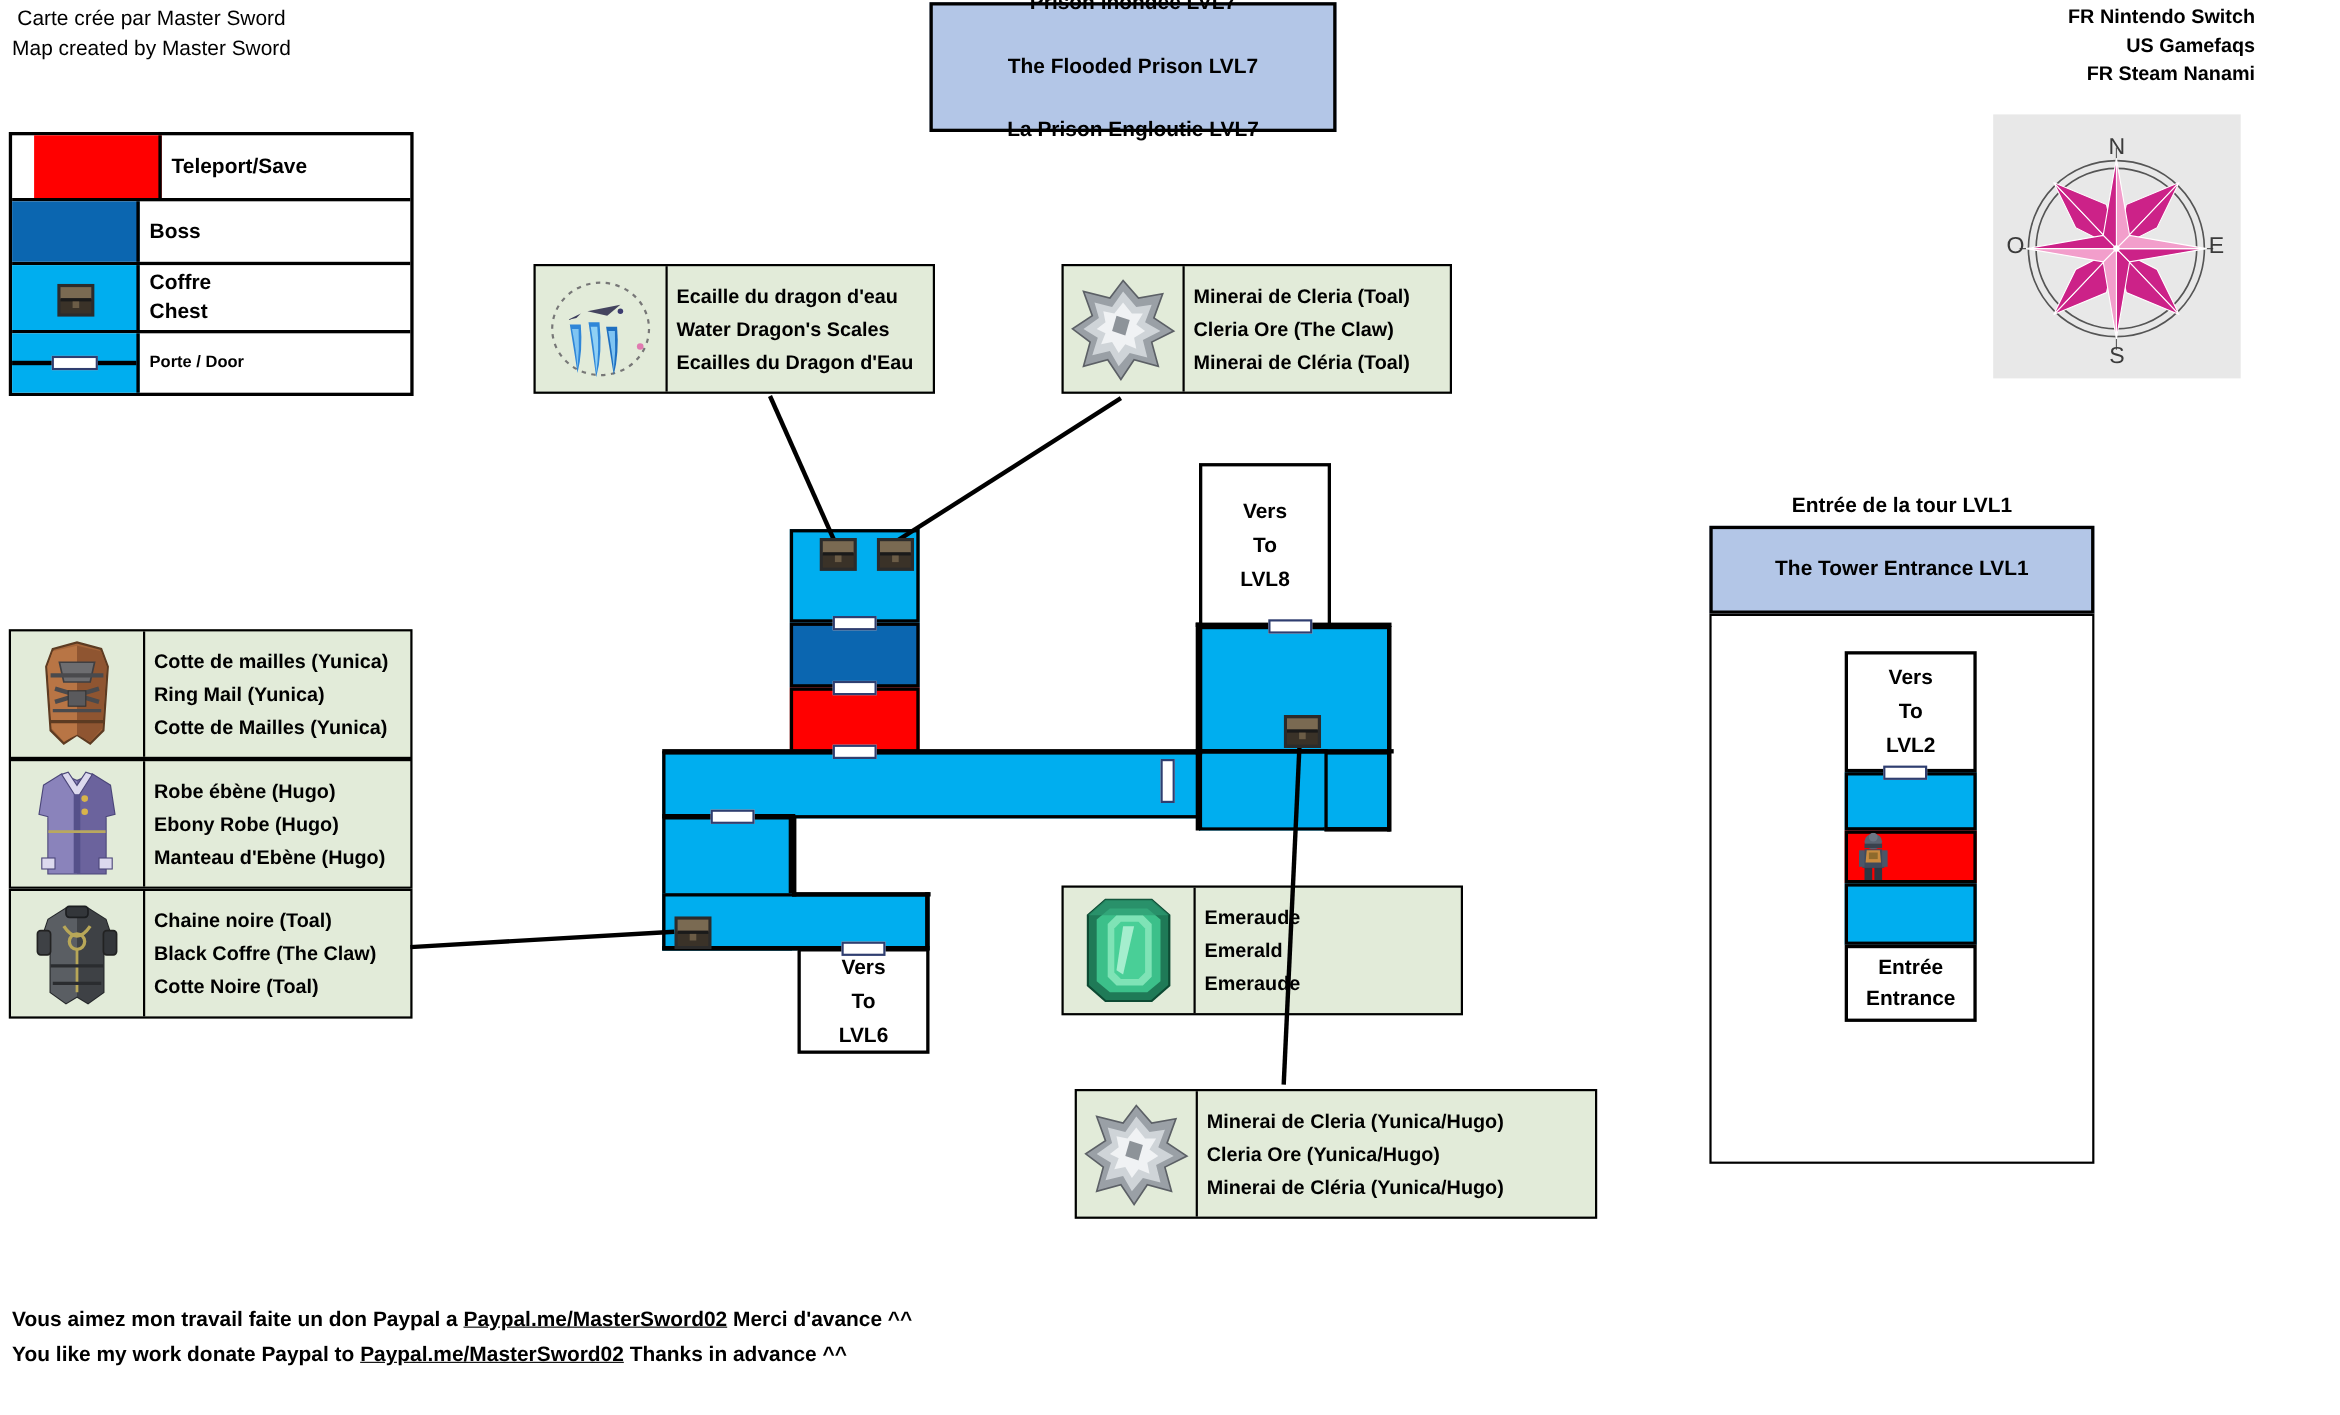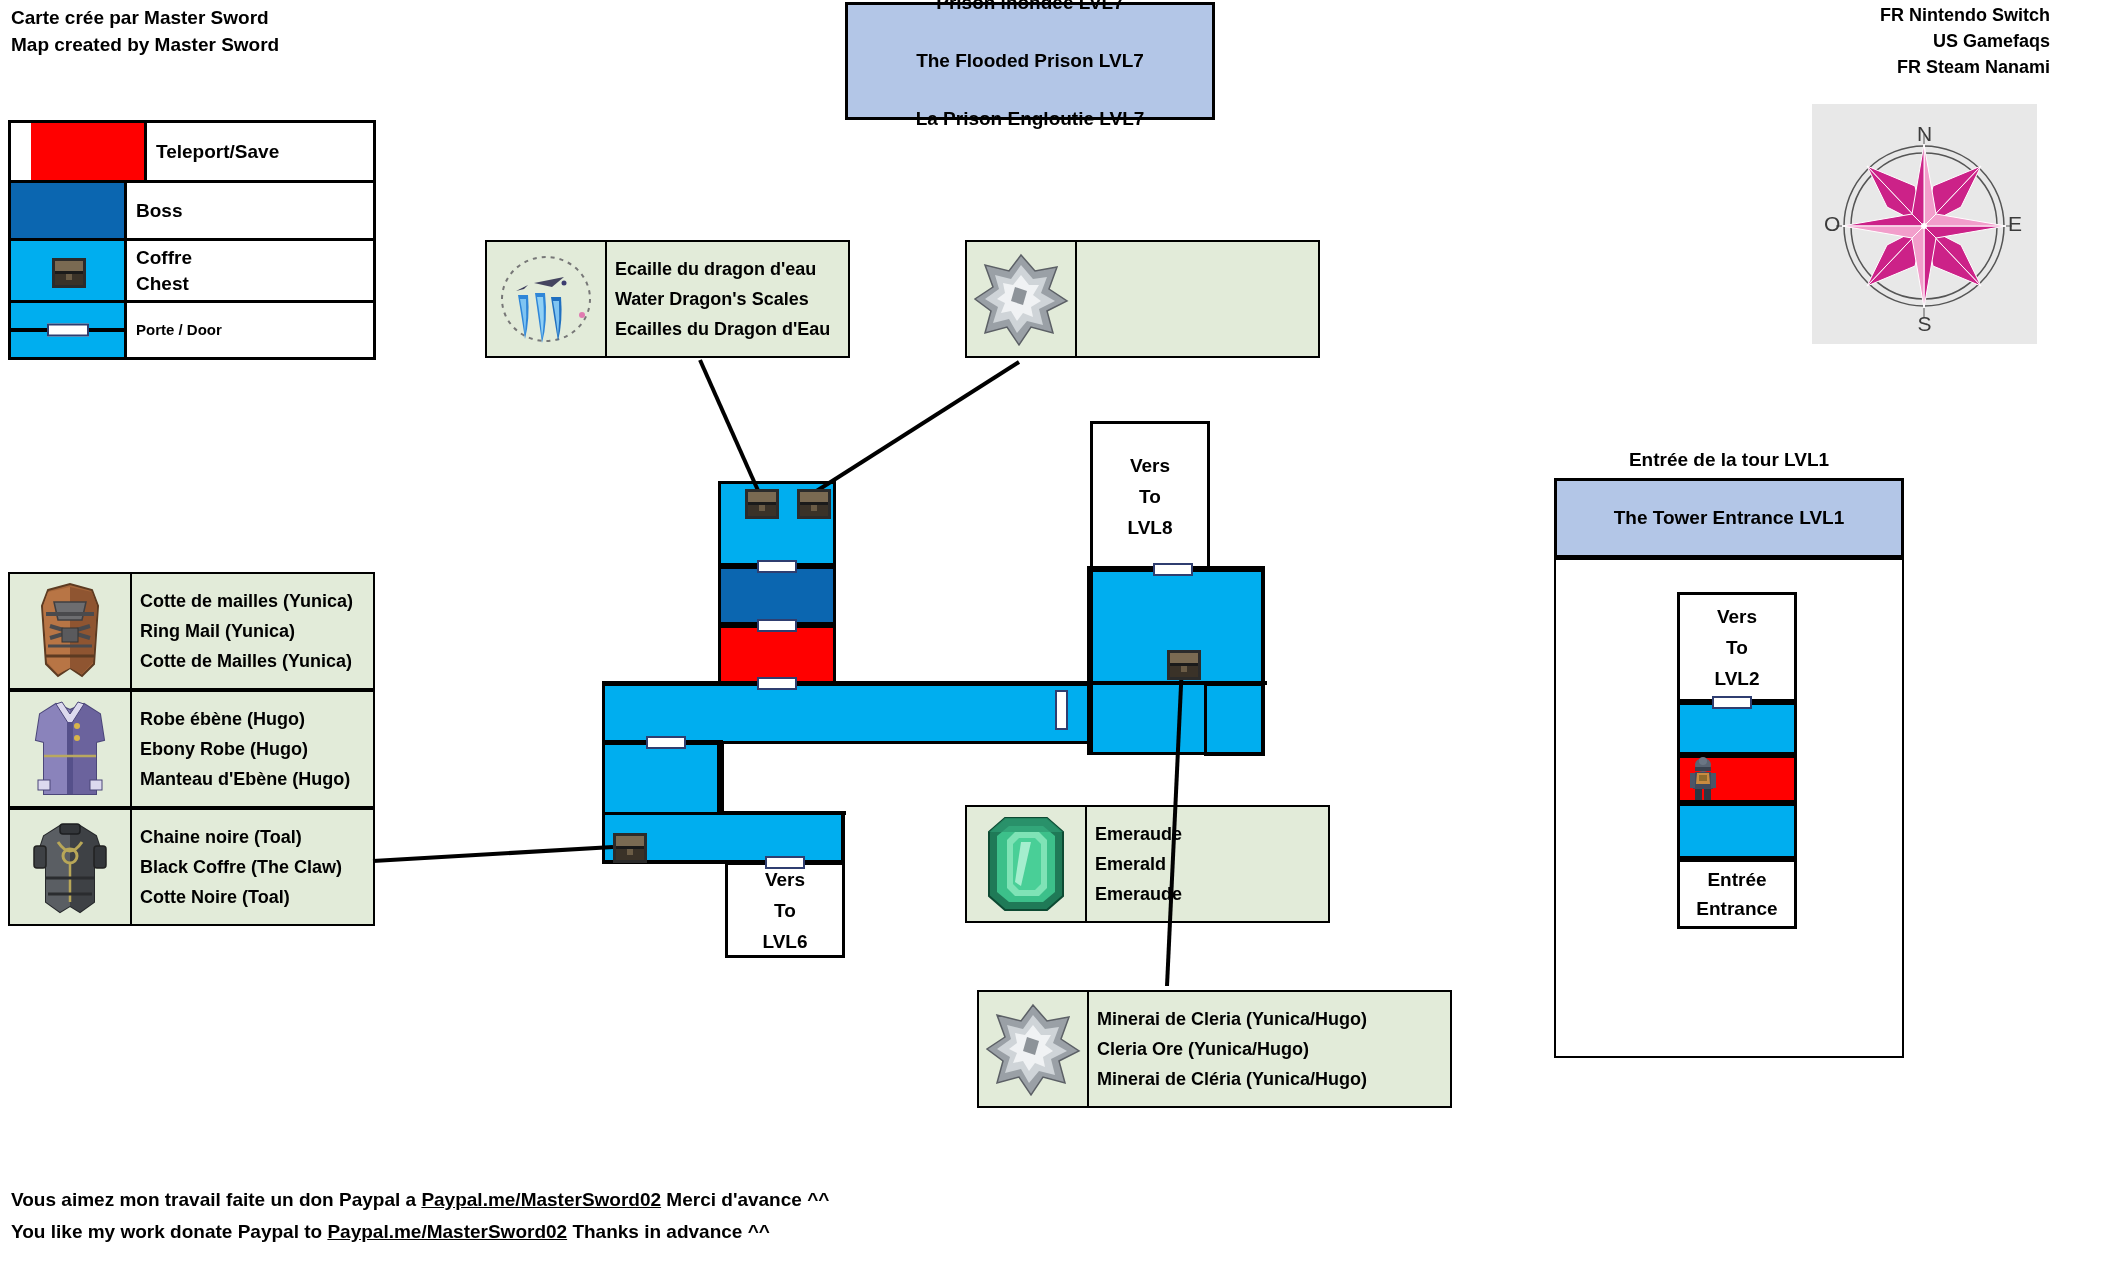--- a/index.html
+++ b/index.html
@@ -15,24 +15,25 @@
     width: 2127px;
     height: 1286px;
     background: #ffffff;
     overflow: hidden;
   }
   .abs { position: absolute; }
 
   
   .credit {
     font-size: 19px;
-    font-weight: bold;
+    font-weight: normal;
     color: #000;
     line-height: 27px;
     white-space: nowrap;
+    text-align: center;
   }
 
   
   .banner {
     background: #B3C6E7;
     border: 3px solid #000;
     box-sizing: border-box;
     text-align: center;
     display: flex;
     flex-direction: column;
@@ -373,20 +374,25 @@
 
   
   <div class="abs itembox" style="left:965px; top:240px; width:355px; height:118px;">
     <div class="itembox-icon" style="width:110px;">
       <svg width="100" height="100" viewBox="0 0 100 100">
         <polygon points="50,6 64,22 86,18 78,40 96,52 76,62 82,84 60,78 48,96 36,78 14,84 20,62 4,50 22,38 14,16 38,22" fill="#9aa0a6" stroke="#5c6066" stroke-width="1.5"></polygon>
         <polygon points="50,16 62,30 76,28 70,44 84,52 68,60 72,76 56,72 46,84 38,70 22,74 27,58 14,50 28,40 24,26 40,30" fill="#cfd4d8"></polygon>
         <polygon points="50,26 58,36 68,36 62,46 70,52 60,58 62,68 52,64 46,72 40,62 30,64 34,54 26,50 34,44 32,34 42,36" fill="#f0f2f4"></polygon>
         <polygon points="44,38 56,42 52,56 40,52" fill="#8d9399"></polygon>
       </svg>
+    </div>
+    <div class="itembox-text">
+      <div>Minerai de Cleria (Toal)</div>
+      <div>Cleria Ore  (The Claw)</div>
+      <div>Minerai de Cléria (Toal)</div>
     </div>
   </div>
 
   
   <div class="abs itembox" style="left:8px; top:572px; width:367px; height:118px;">
     <div class="itembox-icon" style="width:122px;">
       <svg width="92" height="102" viewBox="0 0 92 102">
         <path d="M24 10 L46 4 L68 10 L74 26 L70 84 L58 96 L46 88 L34 96 L22 84 L18 26 Z" fill="#a5653a" stroke="#5d3b22" stroke-width="2"></path>
         <path d="M24 12 L46 7 L46 88 L34 94 L23 82 L19 26 Z" fill="#b87545"></path>
         <path d="M46 7 L68 12 L73 26 L69 82 L58 94 L46 88 Z" fill="#8f5531"></path>

